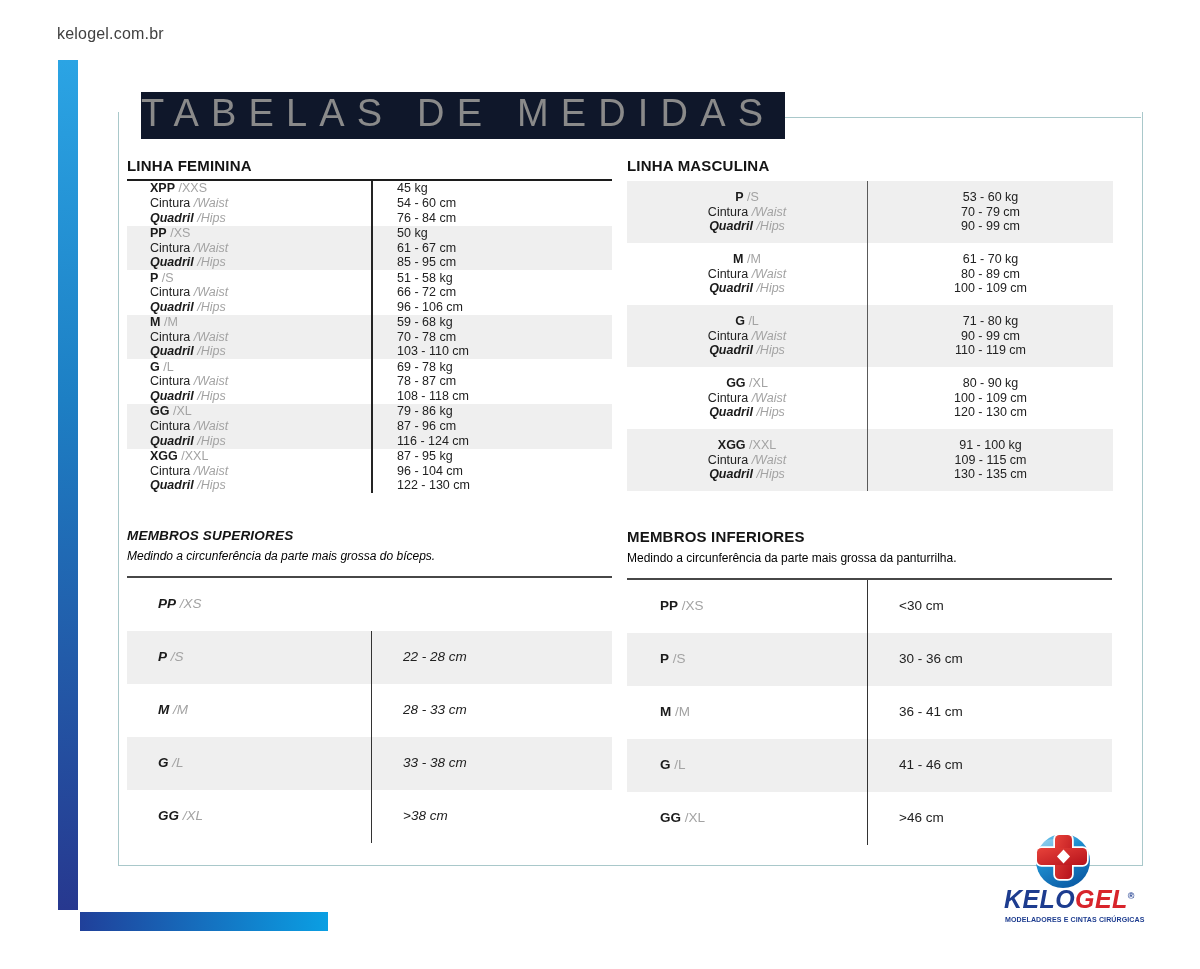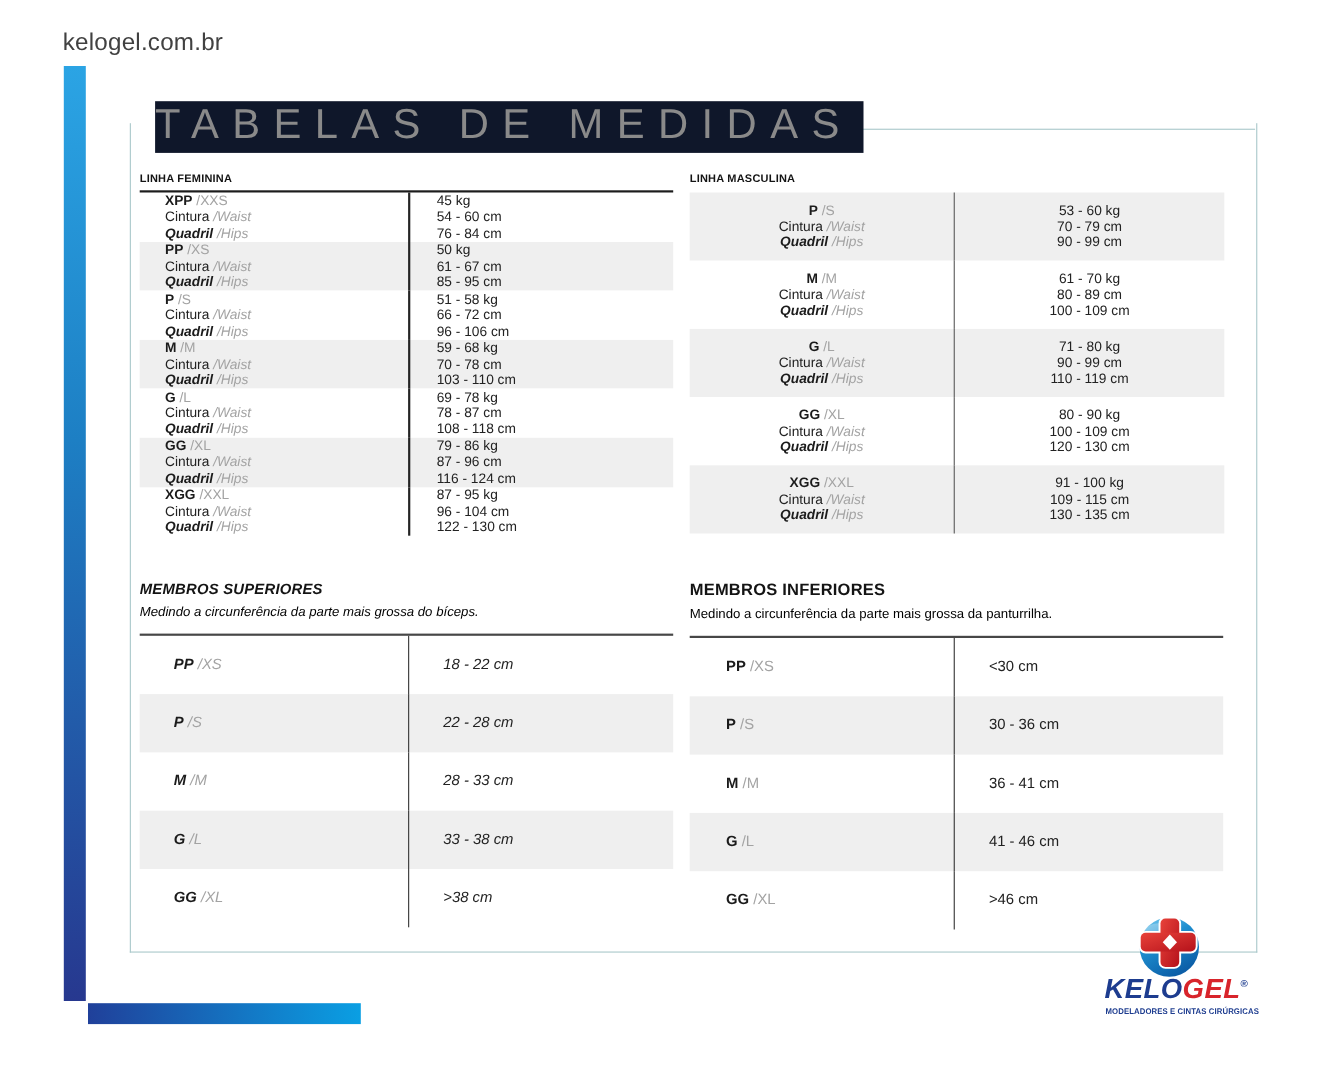--- a/index.html
+++ b/index.html
@@ -1,34 +1,34 @@
 <!DOCTYPE html>
 <html><head>
 <meta charset="utf-8">
 <style>
   html,body{margin:0;padding:0;}
   body{
     width:1200px;height:969px;position:relative;background:#ffffff;
     font-family:"Liberation Sans",sans-serif;color:#1d1d1d;overflow:hidden;
   }
   
-  .site-url{position:absolute;left:57px;top:25px;font-size:22px;color:#414141;letter-spacing:.2px;}
+  .site-url{position:absolute;left:57px;top:25px;font-size:16px;color:#414141;letter-spacing:.2px;}
   
   .v-bar{position:absolute;left:58px;top:60px;width:20px;height:850px;
     background:linear-gradient(180deg,#2ba4e4 0%,#1d7fc4 40%,#27388f 100%);}
   
   .content-box{position:absolute;left:118px;top:112px;width:1023px;height:753px;
     border-left:1px solid #a9c8ca;border-right:1px solid #a9c8ca;border-bottom:1px solid #a9c8ca;}
   .content-box-top{position:absolute;left:718px;top:117px;width:423px;height:1px;background:#a9c8ca;}
   
   .page-title{position:absolute;left:141px;top:92px;font-size:38px;font-weight:300;
     color:#8a8a8a;letter-spacing:.32em;background:#0f172a;padding:0 10px 4px 0;white-space:nowrap;}
   
   .tbl{position:absolute;}
-  .tbl-heading{font-size:10px;font-weight:700;color:#141414;letter-spacing:.2px;}
+  .tbl-heading{font-size:15px;font-weight:700;color:#141414;letter-spacing:.2px;}
   .tbl-subtitle{font-size:12px;color:#000000;margin-top:6px;}
   .fem{left:127px;top:157px;width:485px;}
   .masc{left:627px;top:157px;width:486px;}
   .sup{left:127px;top:528px;width:485px;font-style:italic;}
   .inf{left:627px;top:528px;width:485px;}
   .fem .tbl-heading{padding-bottom:5px;border-bottom:2px solid #1c1c1c;}
   .masc .tbl-heading{padding-bottom:7px;}
   .rows{width:100%;}
   .trow{display:flex;align-items:stretch;}
   .cell{display:flex;flex-direction:column;justify-content:center;box-sizing:border-box;}
@@ -238,23 +238,20 @@
     </div>
 </div>
 
 <div class="tbl sup limb">
   <div class="tbl-heading" style="font-size:13.5px">MEMBROS SUPERIORES</div>
   <div class="tbl-subtitle">Medindo a circunferência da parte mais grossa do bíceps.</div>
   <div class="rows">
       <div class="trow">
         <div class="cell c-left">
           <div class="ml"><span class="sz">PP</span> <span class="alt a1">/XS</span></div>
-        </div>
-        <div class="cell c-right">
-          <div class="ml val v1">18 - 22 cm</div>
         </div>
       </div>
       <div class="trow">
         <div class="cell c-left">
           <div class="ml"><span class="sz">P</span> <span class="alt a1">/S</span></div>
         </div>
         <div class="cell c-right">
           <div class="ml val v1">22 - 28 cm</div>
         </div>
       </div>

